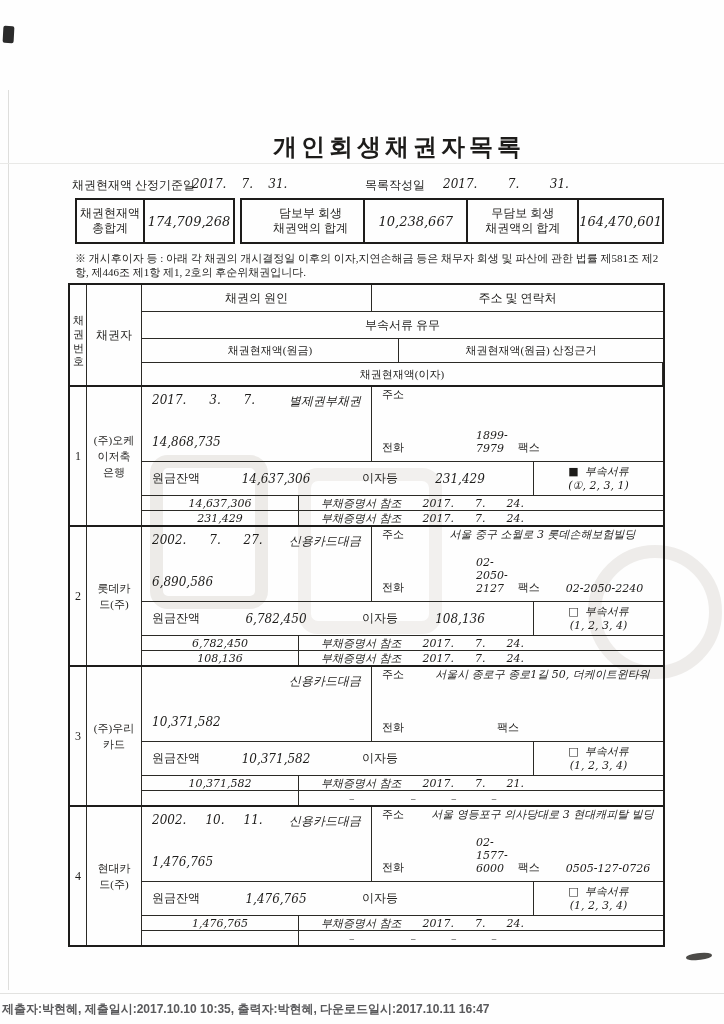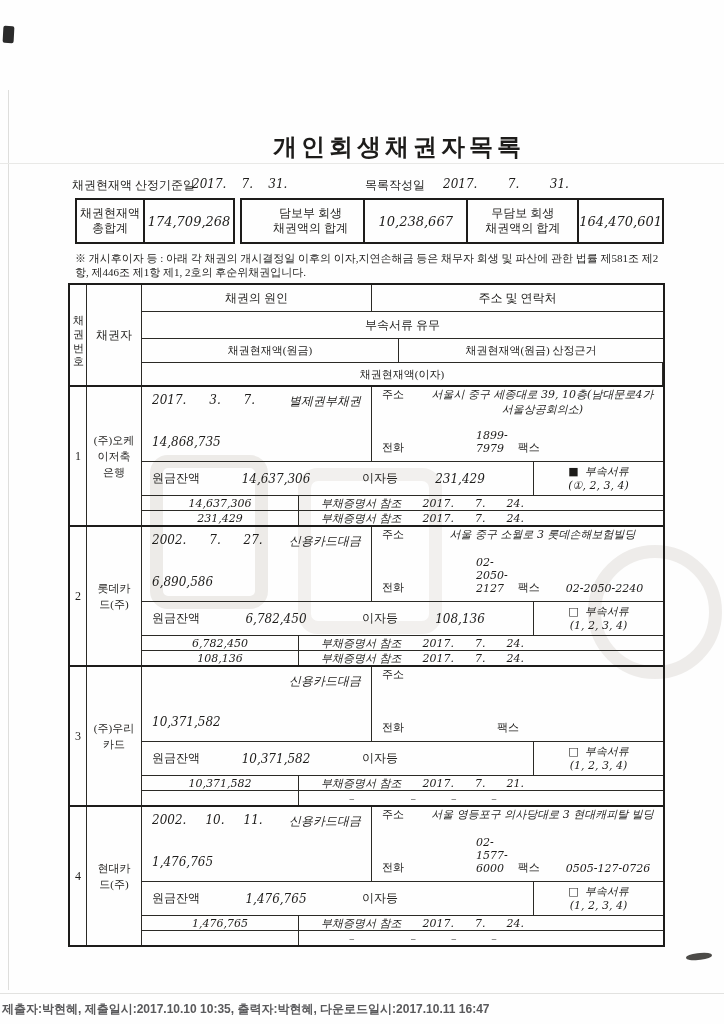--- a/index.html
+++ b/index.html
@@ -176,21 +176,20 @@
         <div class="cause">
           <div class="cause-line1">
             <span class="v pre">2017.      3.      7.</span>
             <span class="v cause-type">별제권부채권</span>
           </div>
           <div class="v cause-amt">14,868,735</div>
         </div>
         <div class="addr">
           <div class="addr-line">
             <span class="lbl">주소</span>
-            <span class="v addr-text">서울시 중구 세종대로 39, 10층(남대문로4가 서울상공회의소)</span>
           </div>
           <div class="tel-line">
             <span class="lbl">전화</span>
             <span class="v tel-val">1899-7979</span>
             <span class="lbl fax-lbl">팩스</span>
             <span class="v fax-val"></span>
           </div>
         </div>
       </div>
       <div class="sec-amt">
@@ -198,21 +197,21 @@
           <span class="lbl2">원금잔액</span>
           <span class="v amt-val">14,637,306</span>
           <span class="lbl2">이자등</span>
           <span class="v amt-val2">231,429</span>
         </div>
         <div class="amt-attach">
           <div class="att-line1">
             <span class="v">■</span>
             <span class="v">부속서류</span>
           </div>
-          <div class="v">(①, 2, 3, 4)</div>
+          <div class="v">(①, 2, 3, 1)</div>
         </div>
       </div>
       <div class="sec-basis">
         <div class="basis-amt v">14,637,306</div>
         <div class="basis-txt v pre">부채증명서 참조      2017.      7.      24.</div>
       </div>
       <div class="sec-basis last">
         <div class="basis-amt v">231,429</div>
         <div class="basis-txt v pre">부채증명서 참조      2017.      7.      24.</div>
       </div>
@@ -280,20 +279,21 @@
         <div class="cause">
           <div class="cause-line1">
             <span class="v pre"></span>
             <span class="v cause-type">신용카드대금</span>
           </div>
           <div class="v cause-amt">10,371,582</div>
         </div>
         <div class="addr">
           <div class="addr-line">
             <span class="lbl">주소</span>
+            <span class="v addr-text">서울시 종로구 종로1길 50, 더케이트윈타워</span>
           </div>
           <div class="tel-line">
             <span class="lbl">전화</span>
             <span class="v tel-val"></span>
             <span class="lbl fax-lbl">팩스</span>
             <span class="v fax-val"></span>
           </div>
         </div>
       </div>
       <div class="sec-amt">

